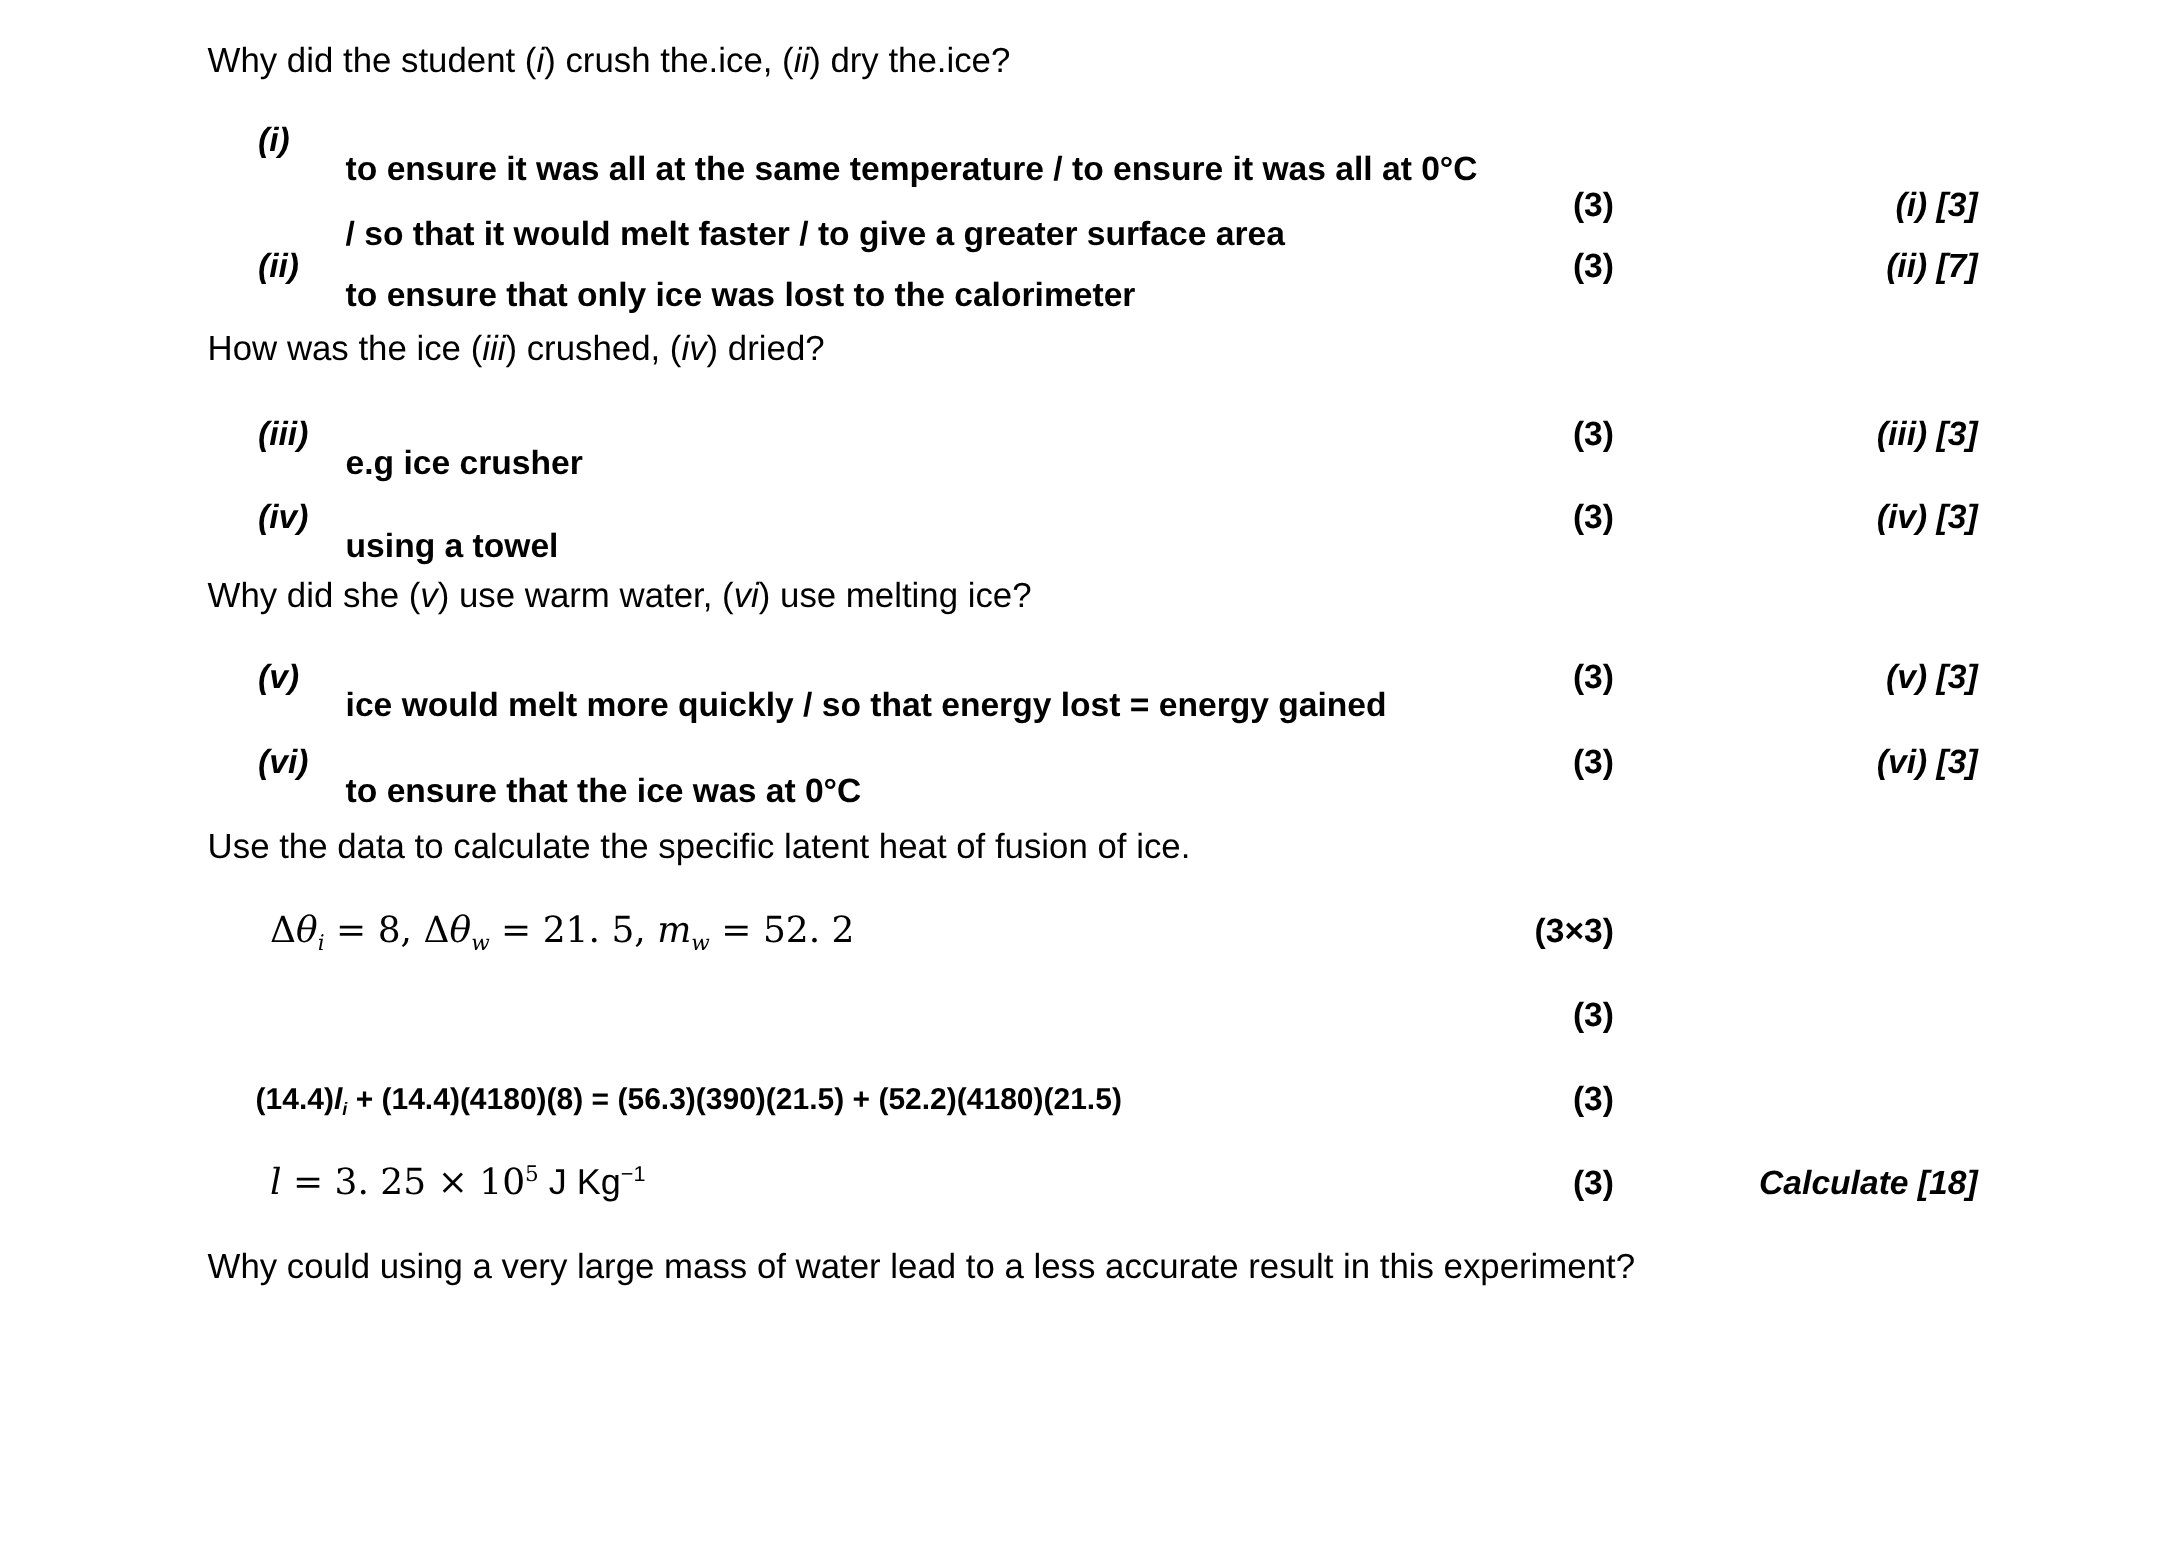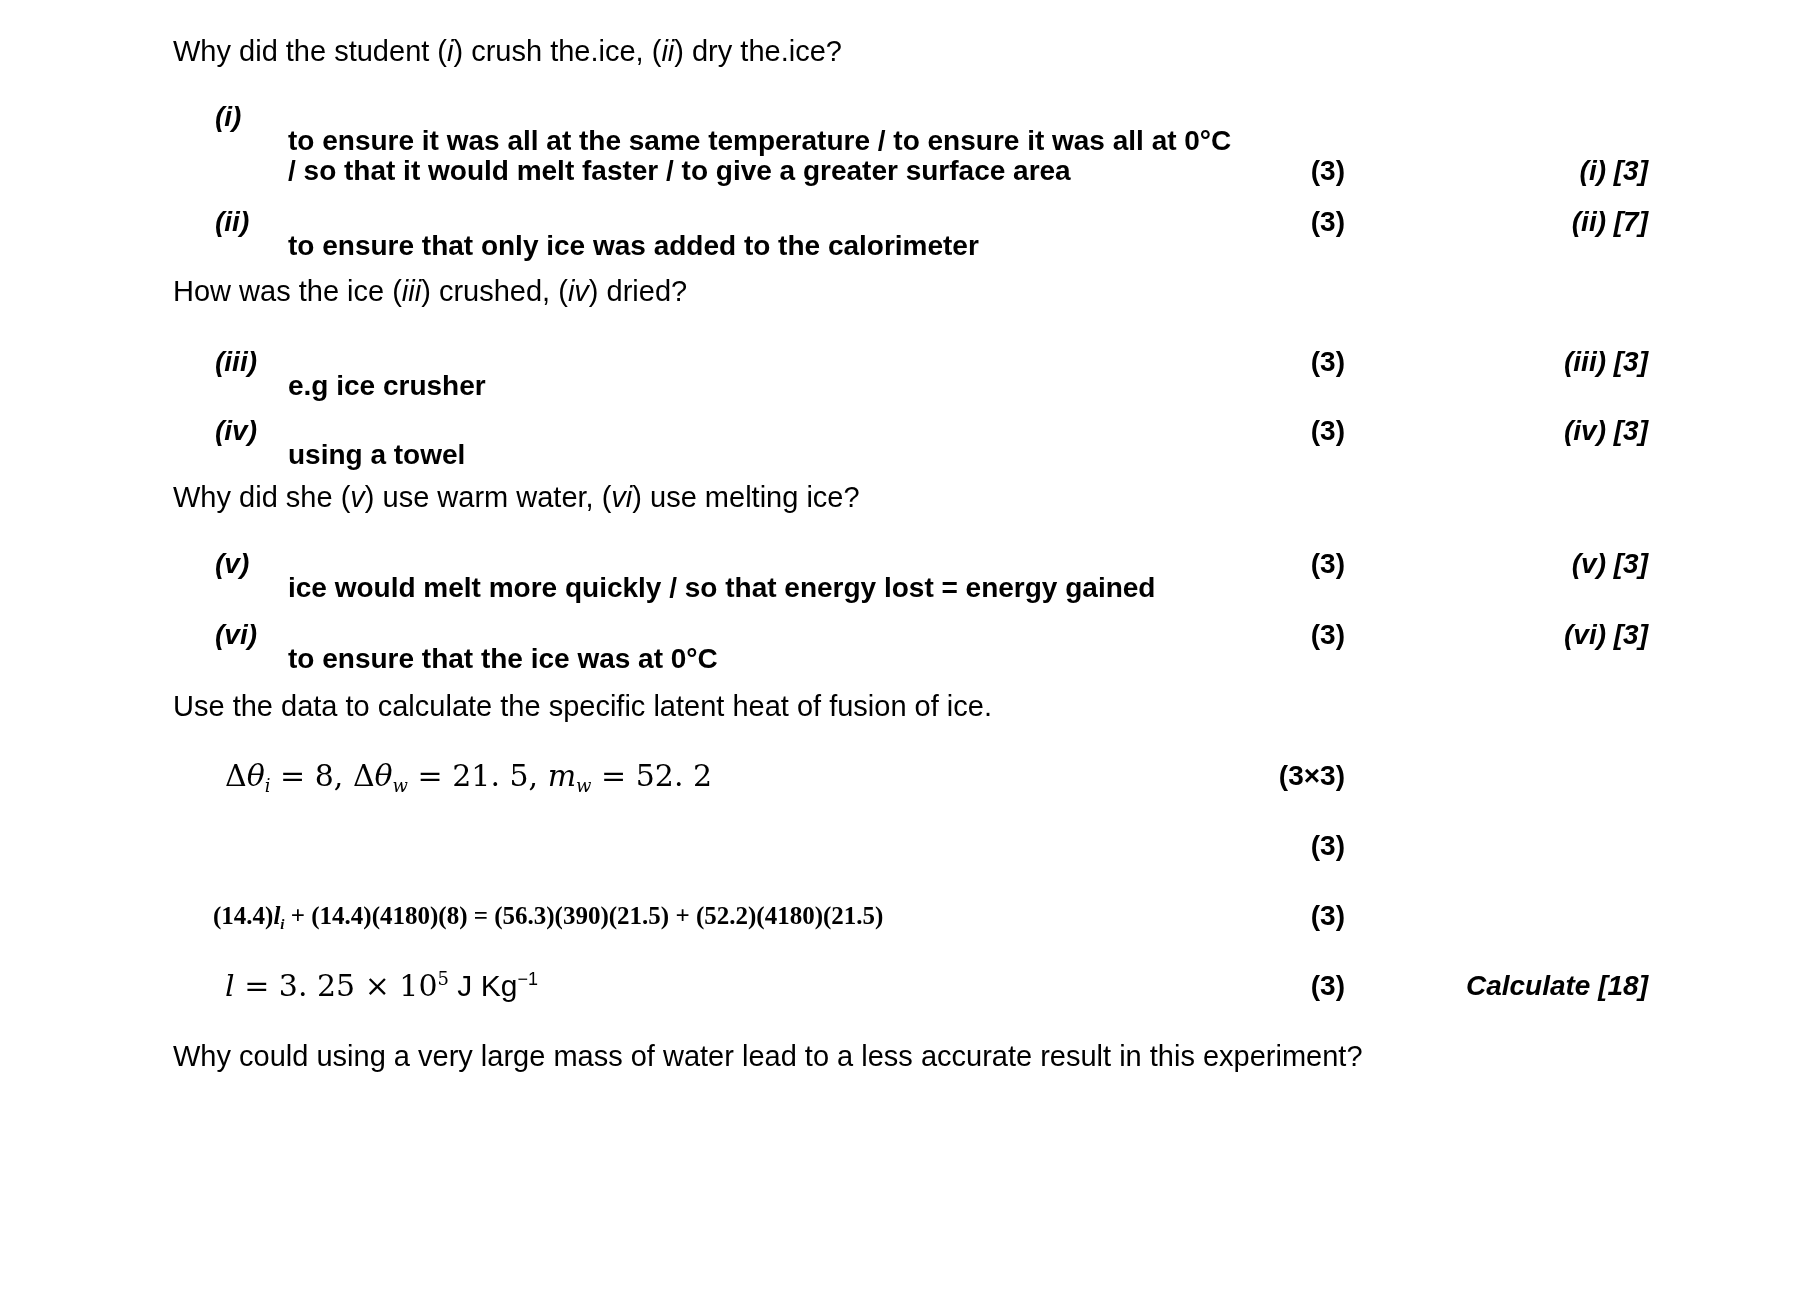--- a/index.html
+++ b/index.html
@@ -2,27 +2,27 @@
 <html><head>
 <meta charset="utf-8">
 <style>
   html,body{margin:0;padding:0;background:#ffffff;}
   #page{position:relative;width:1818px;height:1072px;background:#ffffff;overflow:hidden;
         font-family:"Liberation Sans",sans-serif;color:#000000;}
   .row{position:absolute;left:0;right:0;height:46px;line-height:46px;white-space:nowrap;}
   .row .txt{position:absolute;top:0;line-height:46px;}
   .q .txt{left:173px;font-size:29px;}
   .item .txt{left:288px;font-weight:bold;font-size:28px;margin-top:24px;}
-  .cont .txt{left:288px;font-weight:bold;font-size:28px;}
+  .cont .txt{left:288px;font-weight:bold;font-size:28px;margin-top:24px;}
   .ans .txt{left:217px;font-weight:bold;font-size:28px;}
   .marker{position:absolute;left:215px;top:0;font-weight:bold;font-style:italic;font-size:28px;}
   .mark{position:absolute;right:473px;top:0;font-weight:bold;font-size:28px;}
   .right{position:absolute;right:170px;top:0;font-weight:bold;font-style:italic;font-size:28px;}
   .math .txt{left:225px;font-family:"DejaVu Serif",serif;font-weight:normal;font-size:30px;}
-  .math-sm .txt{left:213px;font-family:Liberation Serif, serif;font-weight:bold;font-size:25px;}
+  .math-sm .txt{left:213px;font-family:Liberation Sans, sans-serif;font-weight:bold;font-size:25px;}
   .note .txt{left:144px;font-style:italic;font-size:28px;}
   .s-r{}
   .s-i{font-style:italic;}
   .s-v{font-style:italic;}
   .s-n{}
   .s-sub{font-style:italic;font-size:0.6em;vertical-align:-0.35em;line-height:0;}
   .s-sup{font-size:0.6em;vertical-align:0.6em;line-height:0;}
   .s-sans{font-family:"Liberation Sans",sans-serif;}
   .s-sanssup{font-family:"Liberation Sans",sans-serif;font-size:0.6em;vertical-align:0.6em;line-height:0;}
 </style>
@@ -37,21 +37,21 @@
       <span class="marker">(i)</span>
       <span class="txt">to ensure it was all at the same temperature / to ensure it was all at 0°C</span>
     </div>
   <div class="row cont" style="top:148px">
       <span class="txt">/ so that it would melt faster / to give a greater surface area</span>
       <span class="mark">(3)</span>
       <span class="right">(i) [3]</span>
     </div>
   <div class="row item" style="top:199px">
       <span class="marker">(ii)</span>
-      <span class="txt">to ensure that only ice was added to the calorimeter</span>
+      <span class="txt">to ensure that only ice was lost to the calorimeter</span>
       <span class="mark">(3)</span>
       <span class="right">(ii) [7]</span>
     </div>
   <div class="row q" style="top:268px">
       <span class="txt"><span class="s-r">How was the ice (</span><span class="s-i">iii</span><span class="s-r">) crushed, (</span><span class="s-i">iv</span><span class="s-r">) dried?</span></span>
     </div>
   <div class="row item" style="top:339px">
       <span class="marker">(iii)</span>
       <span class="txt">e.g ice crusher</span>
       <span class="mark">(3)</span>

